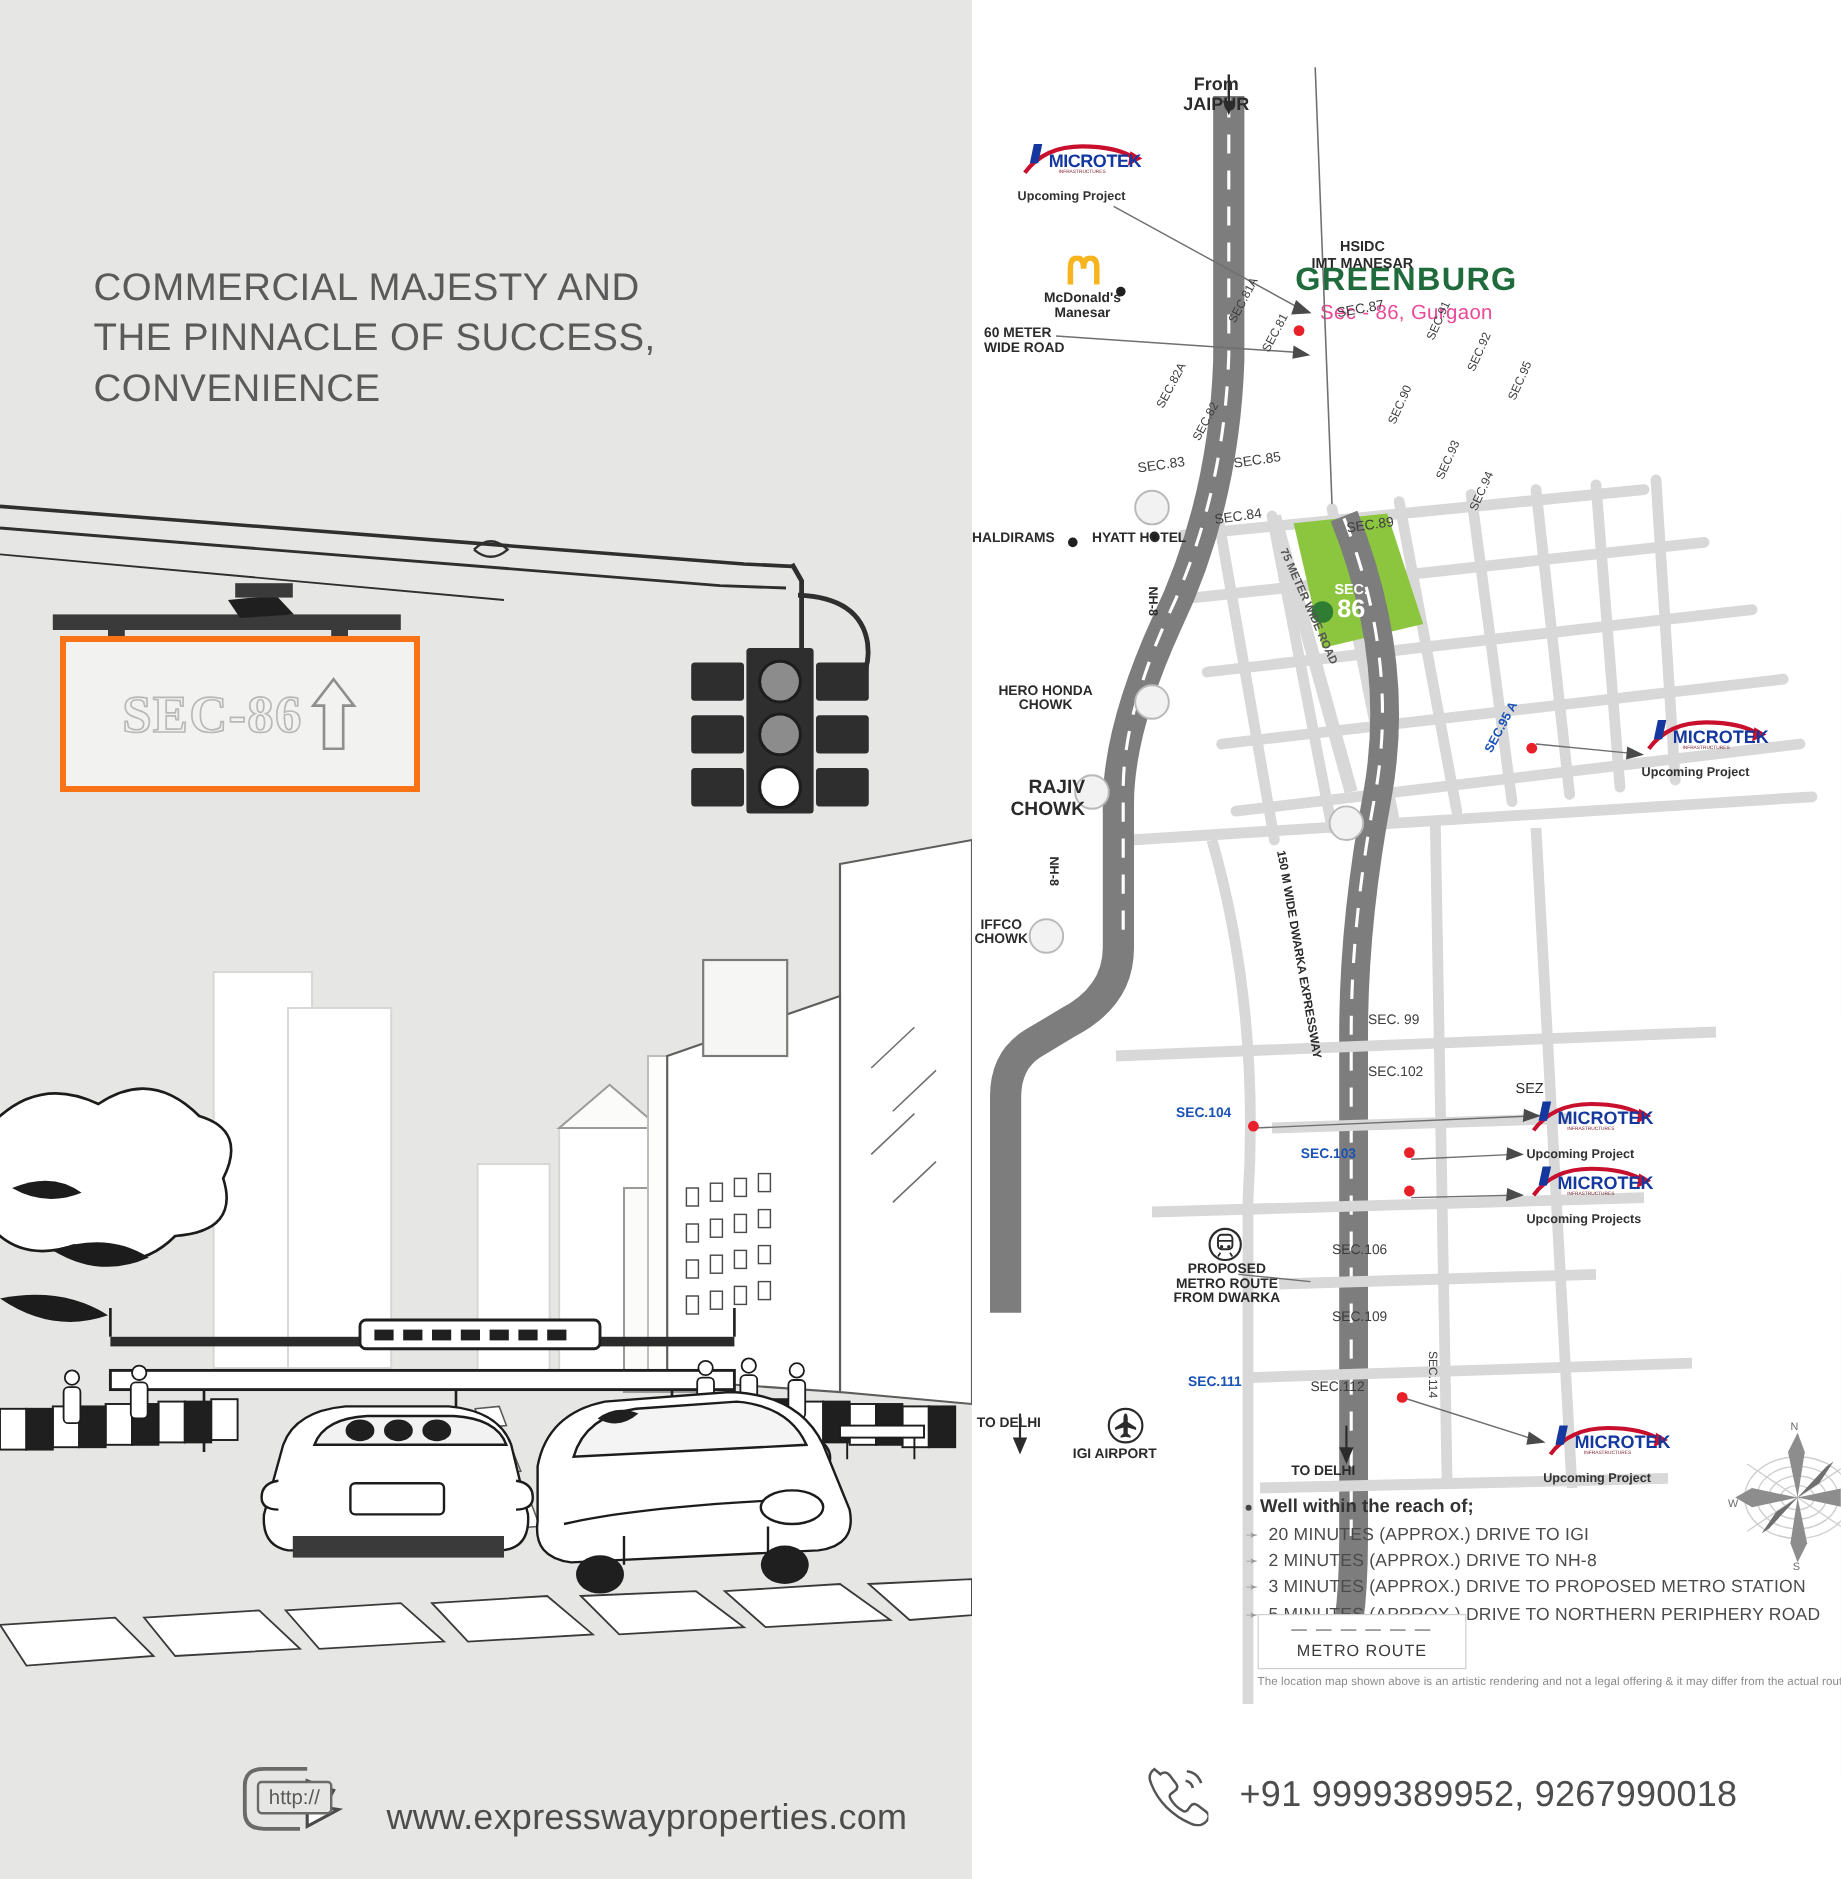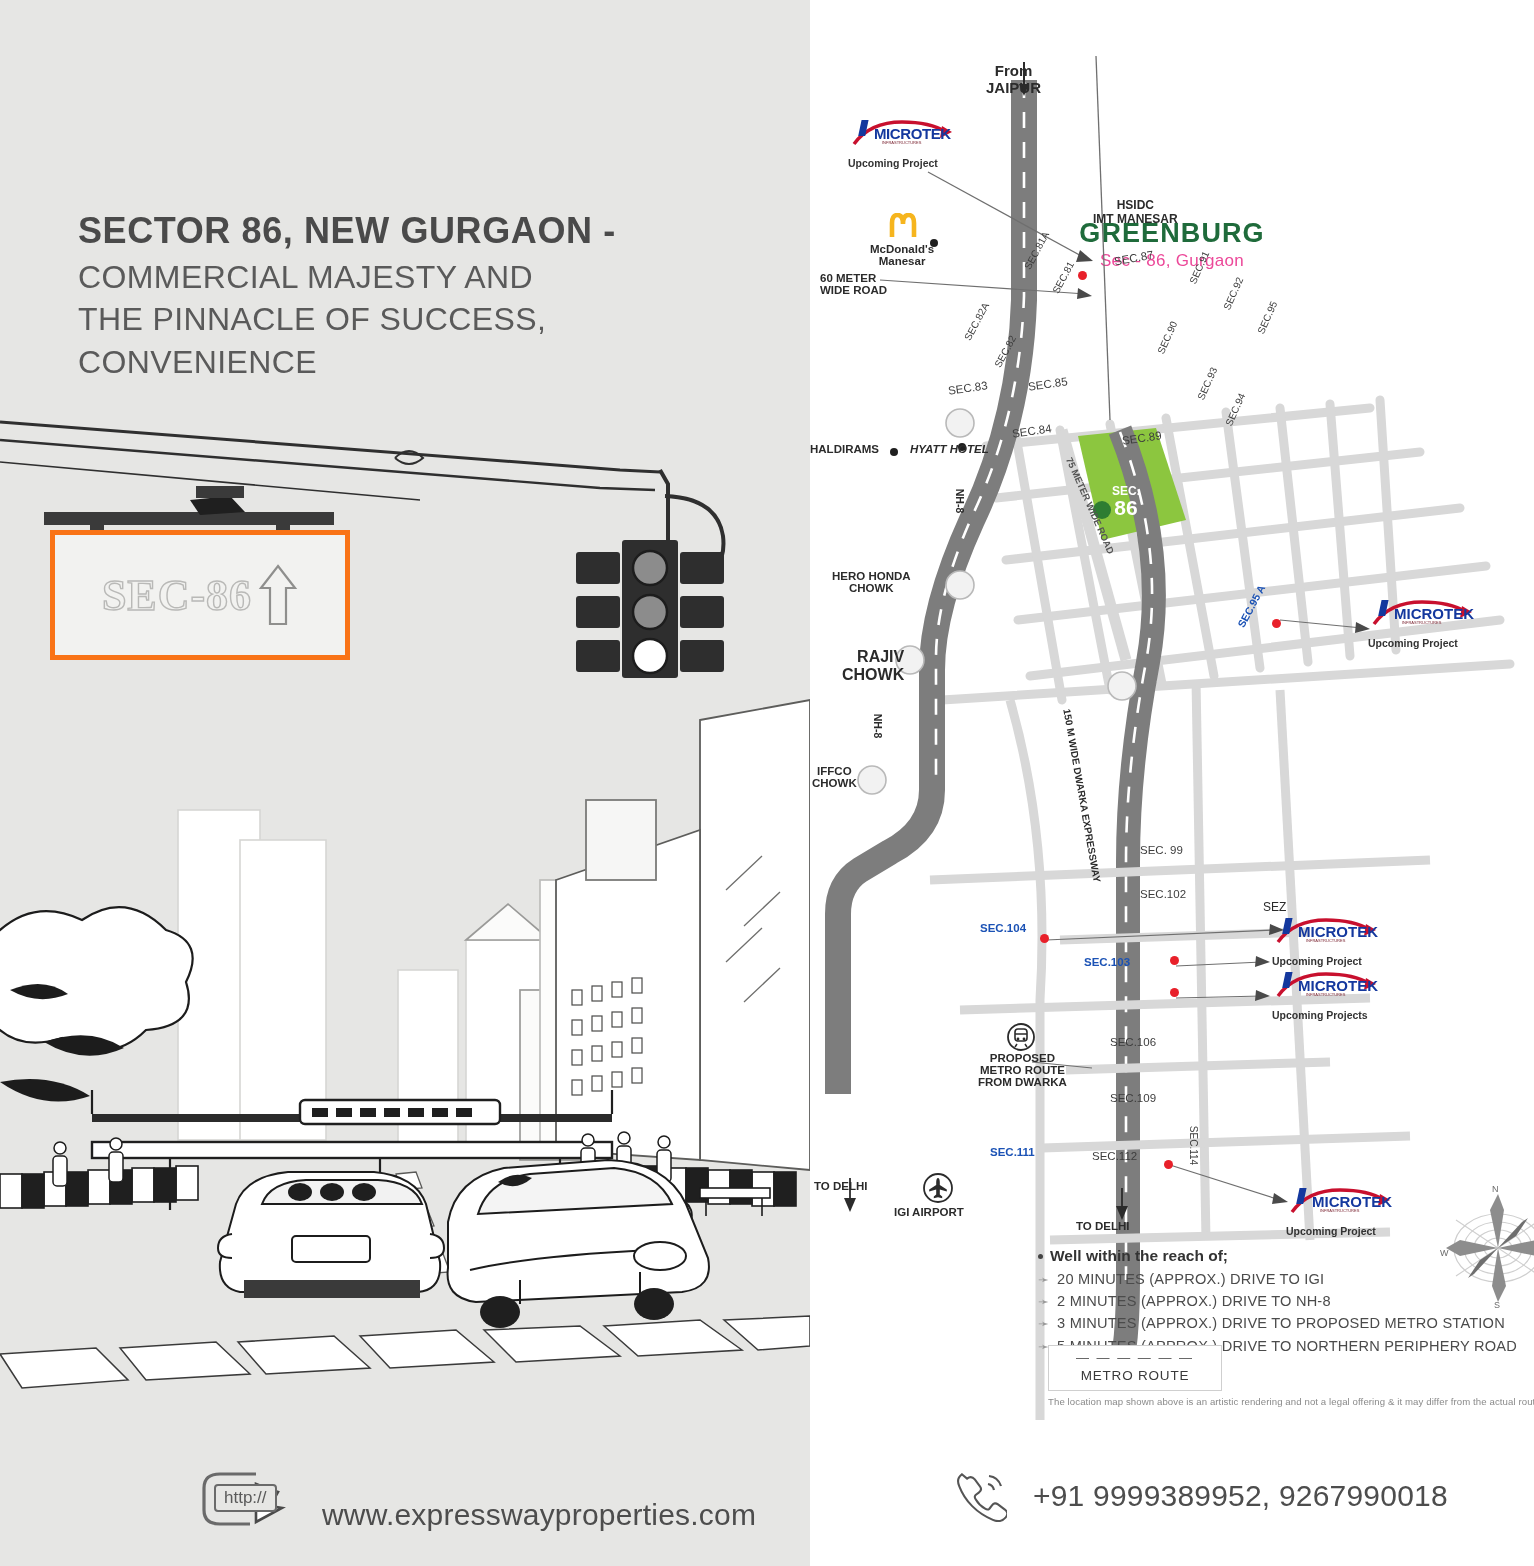--- a/index.html
+++ b/index.html
@@ -132,21 +132,20 @@
   .reddot{position:absolute;width:9px;height:9px;border-radius:50%;background:#e8202a;}
 </style>
 </head>
 <body>
 
 <div class="page">
 
   <div class="left-panel">
 
     <div class="headline">
-      <div class="l1">SECTOR 86, NEW GURGAON -</div>
       <div class="l2">
         <div>COMMERCIAL MAJESTY AND</div>
         <div>THE PINNACLE OF SUCCESS,</div>
         <div>CONVENIENCE</div>
       </div>
     </div>
 
     <svg class="gantry" viewBox="0 0 810 320">
       <g stroke="#2f2f2f" fill="none">
         <path d="M0 22 L620 70 L660 72" stroke-width="3"></path>
@@ -505,21 +504,21 @@
       </svg>
 
       <div class="mlabel" style="left:10px;top:272px;font-size:11.5px;">
         <div>60 METER</div>
         <div>WIDE ROAD</div>
       </div>
 
       <div class="mlabel" style="left:0px;top:443px;font-size:11.5px;">
         <span>HALDIRAMS</span>
       </div>
-      <div class="mlabel" style="left:100px;top:443px;font-size:11.5px;font-style:italic;">
+      <div class="mlabel" style="left:100px;top:443px;font-size:11.5px;">
         <span>HYATT HOTEL</span>
       </div>
 
       <div class="mlabel" style="left:22px;top:570px;font-size:11.5px;text-align:center;">
         <div>HERO HONDA</div>
         <div>CHOWK</div>
       </div>
       <div class="mlabel" style="left:32px;top:648px;font-size:16px;text-align:right;">
         <div>RAJIV</div>
         <div>CHOWK</div>

